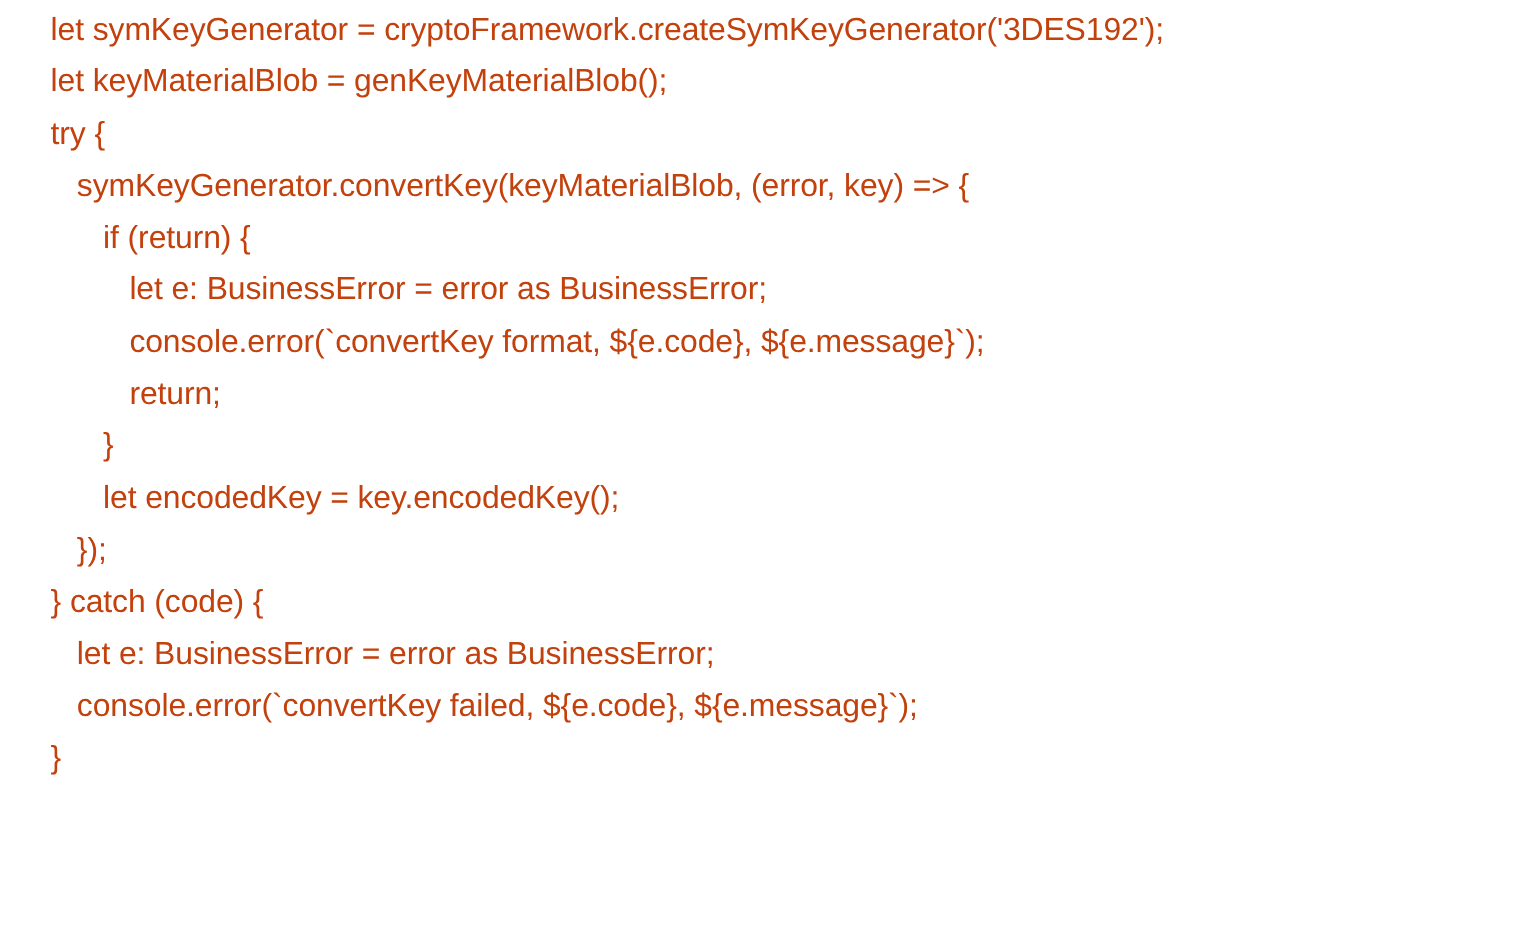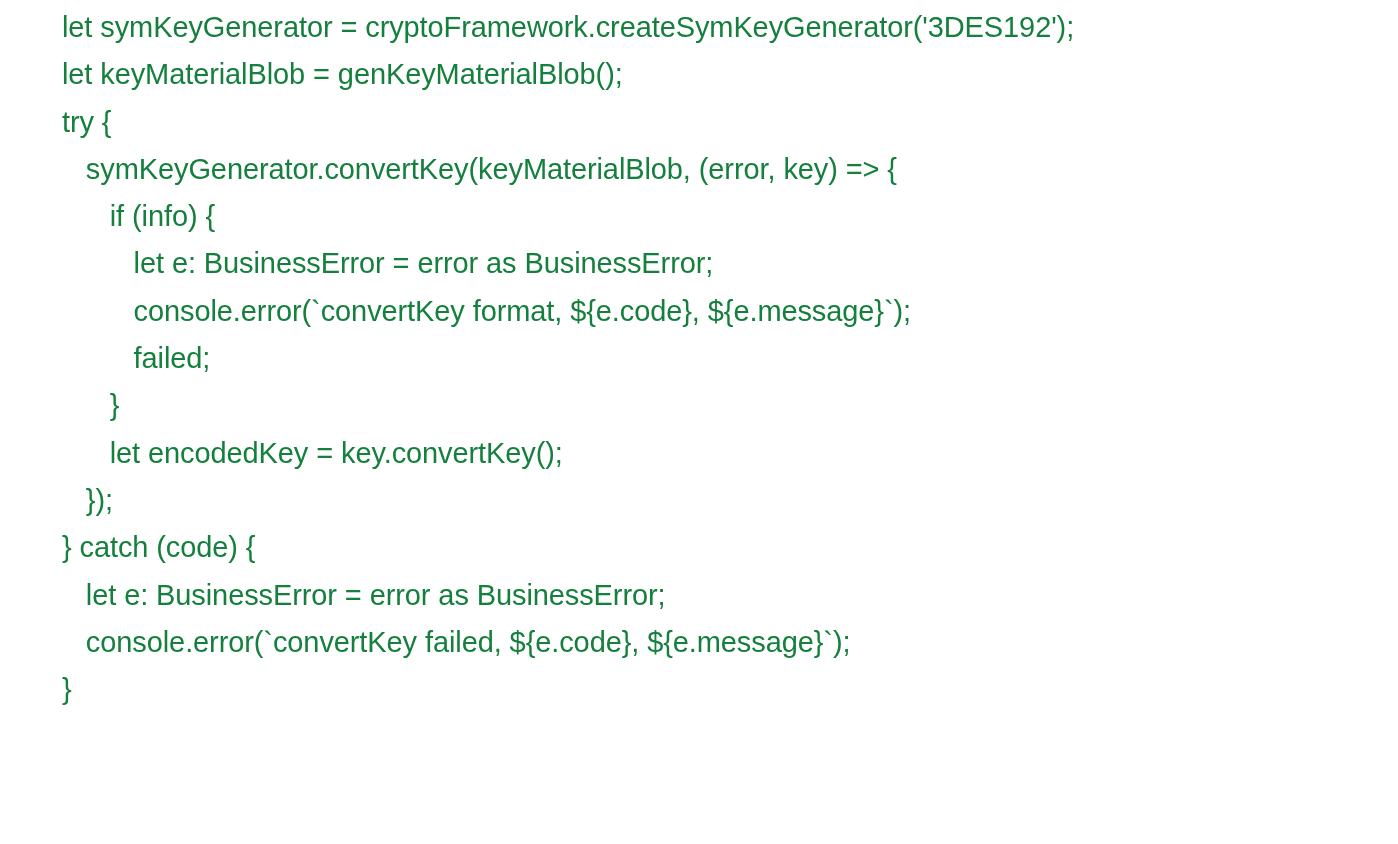--- a/index.html
+++ b/index.html
@@ -16,37 +16,36 @@
   }
   #code-block {
     padding: 4px 0 0 46px;
     box-sizing: border-box;
   }
   .code-line {
     font-family: "Liberation Sans", sans-serif;
     font-size: 29px;
     line-height: 47.3px;
     white-space: pre;
-    color: #15803d;
+    color: #c2410c;
     letter-spacing: -0.1px;
-    margin-left: 16px;
   }
 </style>
 </head>
 <body>
 
 <div id="code-block">
   <div class="code-line">let symKeyGenerator = cryptoFramework.createSymKeyGenerator('3DES192');</div>
   <div class="code-line">let keyMaterialBlob = genKeyMaterialBlob();</div>
   <div class="code-line">try {</div>
   <div class="code-line">   symKeyGenerator.convertKey(keyMaterialBlob, (error, key) =&gt; {</div>
-  <div class="code-line">      if (info) {</div>
+  <div class="code-line">      if (return) {</div>
   <div class="code-line">         let e: BusinessError = error as BusinessError;</div>
   <div class="code-line">         console.error(`convertKey format, ${e.code}, ${e.message}`);</div>
-  <div class="code-line">         failed;</div>
+  <div class="code-line">         return;</div>
   <div class="code-line">      }</div>
-  <div class="code-line">      let encodedKey = key.convertKey();</div>
+  <div class="code-line">      let encodedKey = key.encodedKey();</div>
   <div class="code-line">   });</div>
   <div class="code-line">} catch (code) {</div>
   <div class="code-line">   let e: BusinessError = error as BusinessError;</div>
   <div class="code-line">   console.error(`convertKey failed, ${e.code}, ${e.message}`);</div>
   <div class="code-line">}</div>
 </div>
 
 </body></html>

